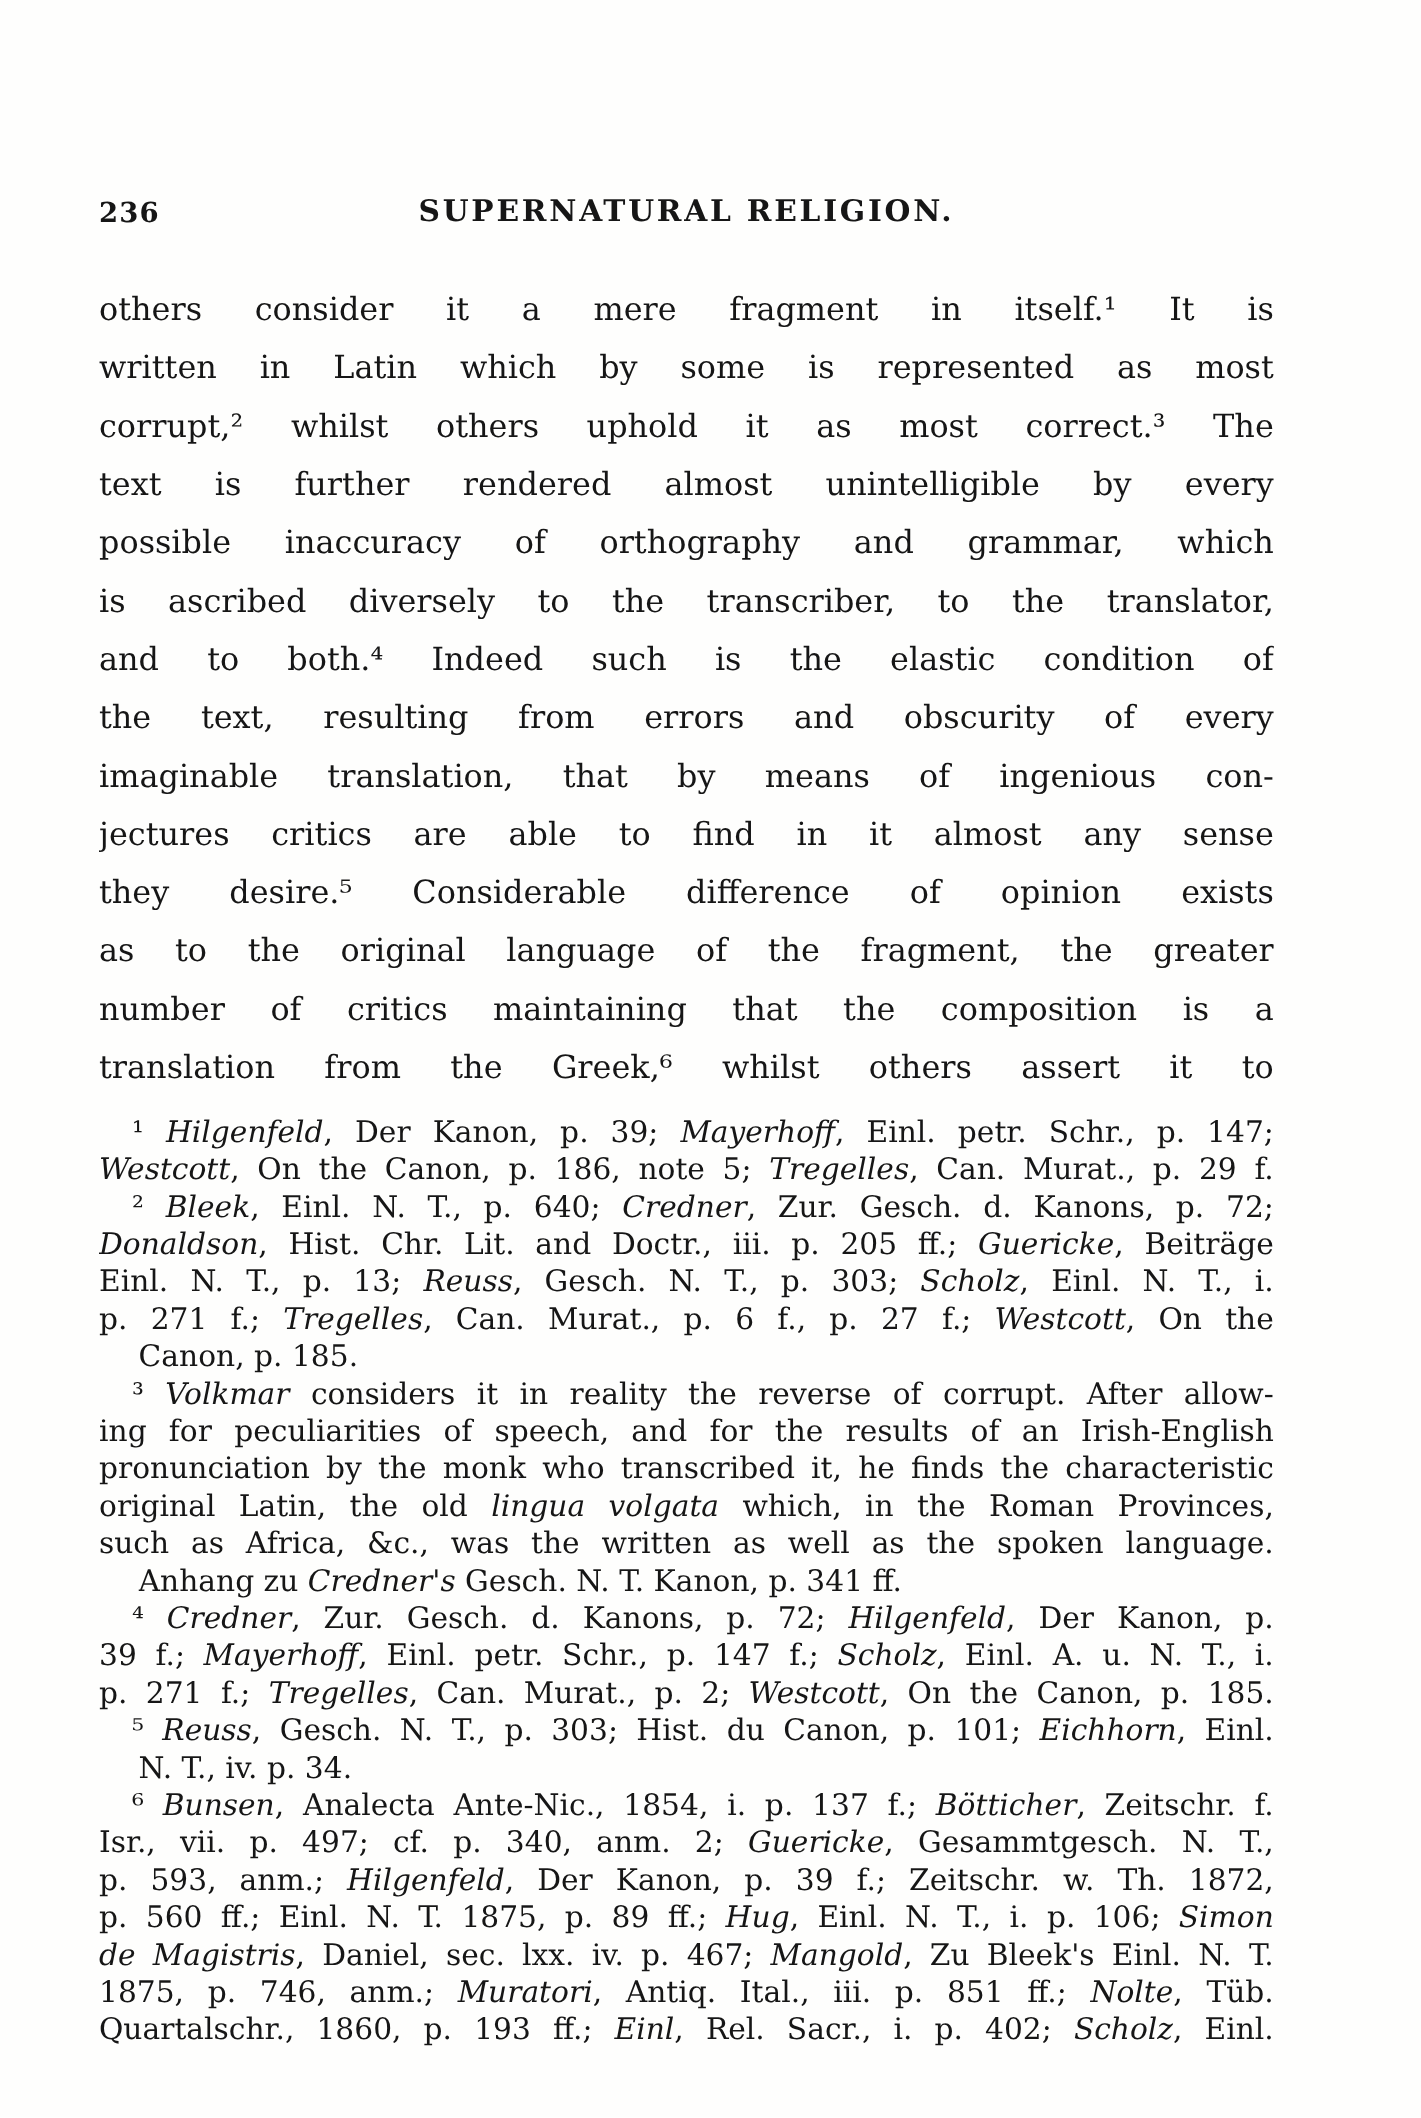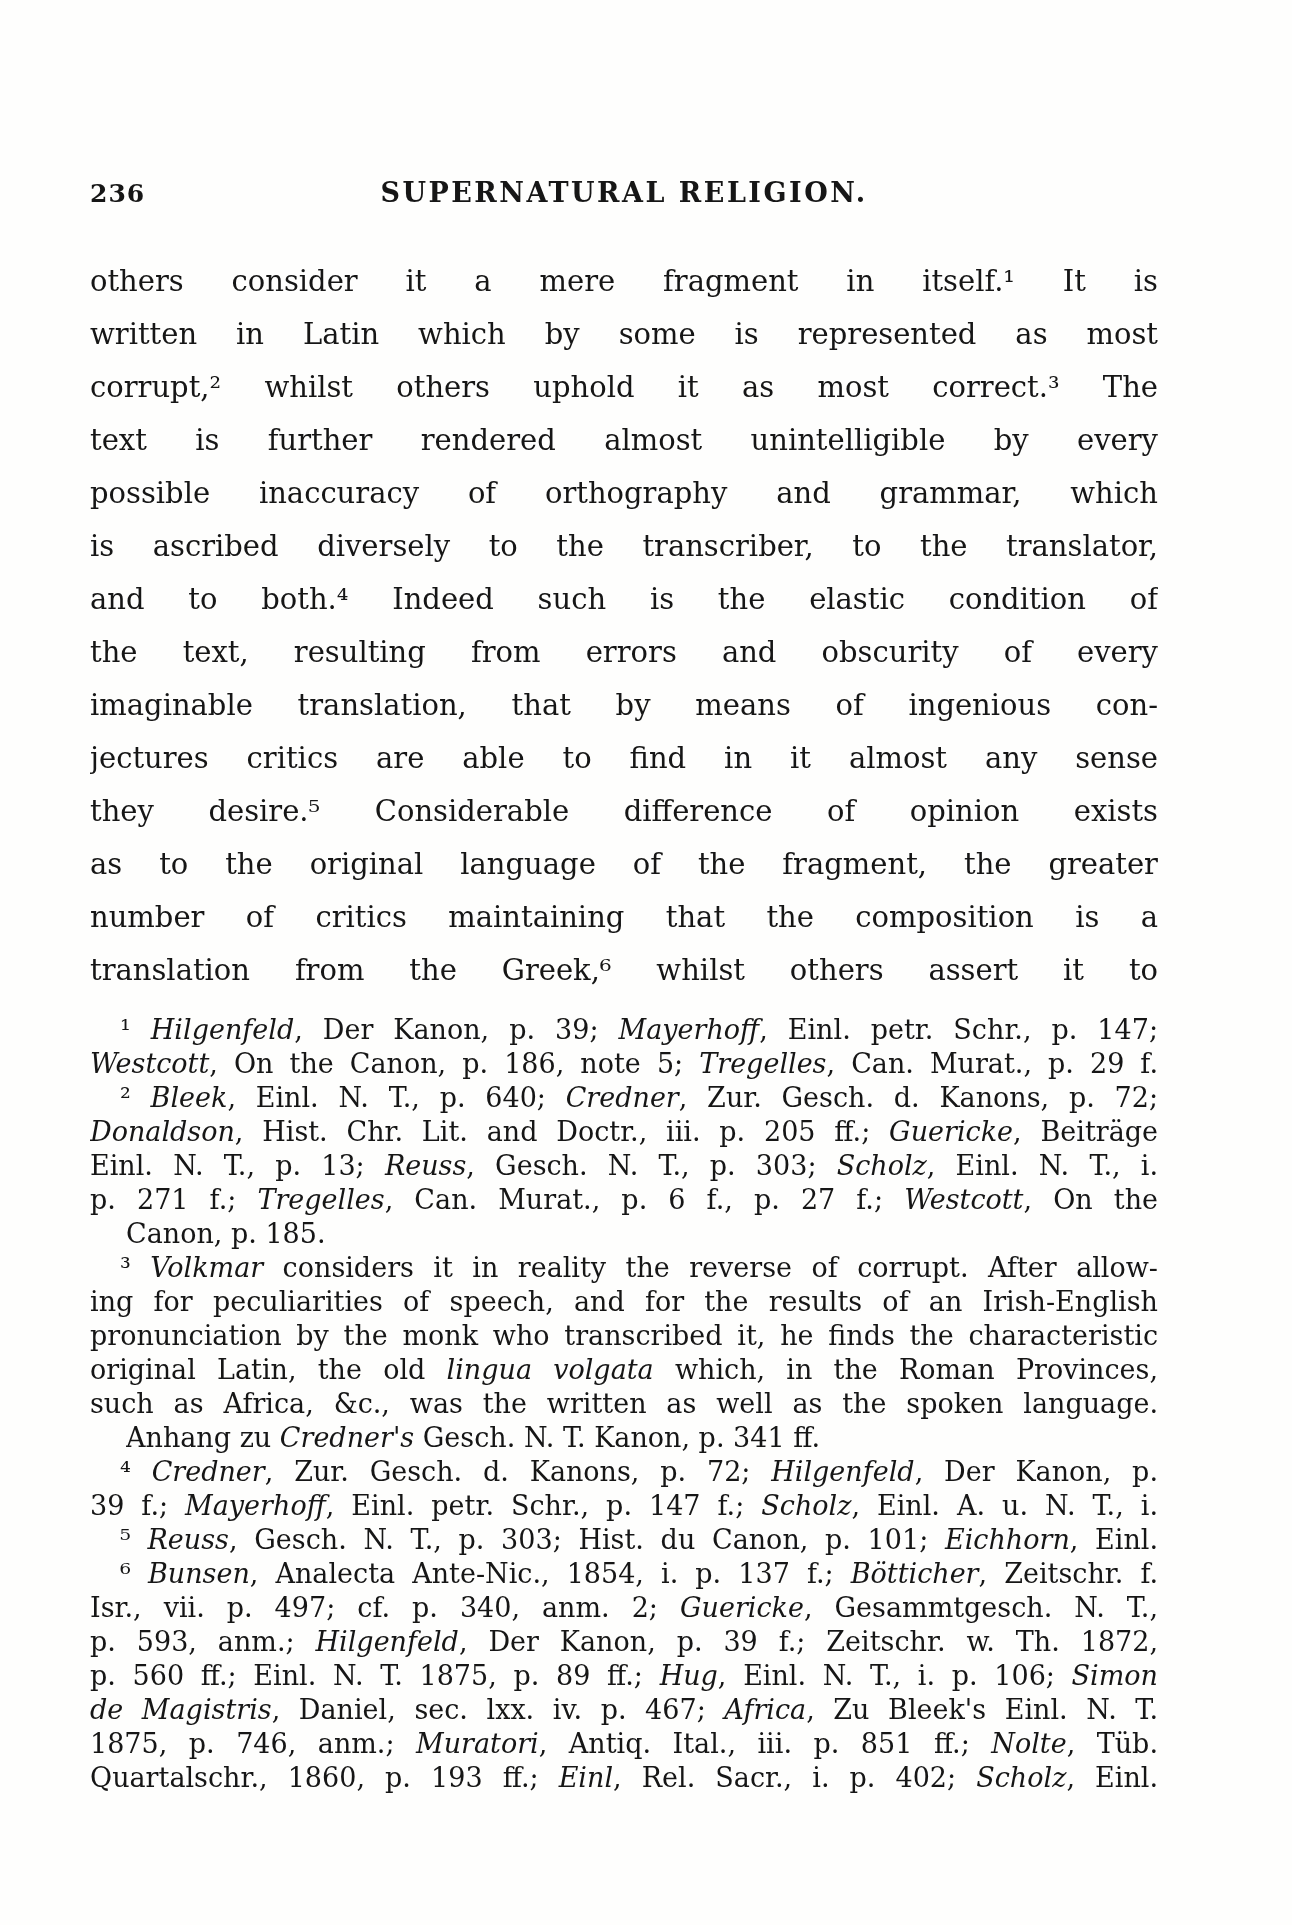--- a/index.html
+++ b/index.html
@@ -102,27 +102,29 @@
         <div class="fline first">³ <i>Volkmar</i> considers it in reality the reverse of corrupt.  After allow-</div>
         <div class="fline">ing for peculiarities of speech, and for the results of an Irish-English</div>
         <div class="fline">pronunciation by the monk who transcribed it, he finds the characteristic</div>
         <div class="fline">original Latin, the old <i>lingua volgata</i> which, in the Roman Provinces,</div>
         <div class="fline">such as Africa, &amp;c., was the written as well as the spoken language.</div>
         <div class="fline left">Anhang zu <i>Credner's</i> Gesch. N. T. Kanon, p. 341 ff.</div>
       </div>
       <div class="footnote">
         <div class="fline first">⁴ <i>Credner</i>, Zur. Gesch. d. Kanons, p. 72; <i>Hilgenfeld</i>, Der Kanon, p.</div>
         <div class="fline">39 f.; <i>Mayerhoff</i>, Einl. petr. Schr., p. 147 f.; <i>Scholz</i>, Einl. A. u. N. T., i.</div>
+        <div class="fline">p. 271 f.; <i>Tregelles</i>, Can. Murat., p. 2; <i>Westcott</i>, On the Canon, p. 185.</div>
       </div>
       <div class="footnote">
         <div class="fline first">⁵ <i>Reuss</i>, Gesch. N. T., p. 303; Hist. du Canon, p. 101; <i>Eichhorn</i>, Einl.</div>
+        <div class="fline left">N. T., iv. p. 34.</div>
       </div>
       <div class="footnote">
         <div class="fline first">⁶ <i>Bunsen</i>, Analecta Ante-Nic., 1854, i. p. 137 f.; <i>Bötticher</i>, Zeitschr. f.</div>
         <div class="fline">Isr., vii. p. 497; cf. p. 340, anm. 2; <i>Guericke</i>, Gesammtgesch. N. T.,</div>
         <div class="fline">p. 593, anm.; <i>Hilgenfeld</i>, Der Kanon, p. 39 f.; Zeitschr. w. Th. 1872,</div>
         <div class="fline">p. 560 ff.; Einl. N. T. 1875, p. 89 ff.; <i>Hug</i>, Einl. N. T., i. p. 106; <i>Simon</i></div>
-        <div class="fline"><i>de Magistris</i>, Daniel, sec. lxx. iv. p. 467; <i>Africa</i>, Zu Bleek's Einl. N. T.</div>
+        <div class="fline"><i>de Magistris</i>, Daniel, sec. lxx. iv. p. 467; <i>Mangold</i>, Zu Bleek's Einl. N. T.</div>
         <div class="fline">1875, p. 746, anm.; <i>Muratori</i>, Antiq. Ital., iii. p. 851 ff.; <i>Nolte</i>, Tüb.</div>
         <div class="fline">Quartalschr., 1860, p. 193 ff.; <i>Einl</i>, Rel. Sacr., i. p. 402; <i>Scholz</i>, Einl.</div>
       </div>
     </section>
 </div>
 
 </body></html>

